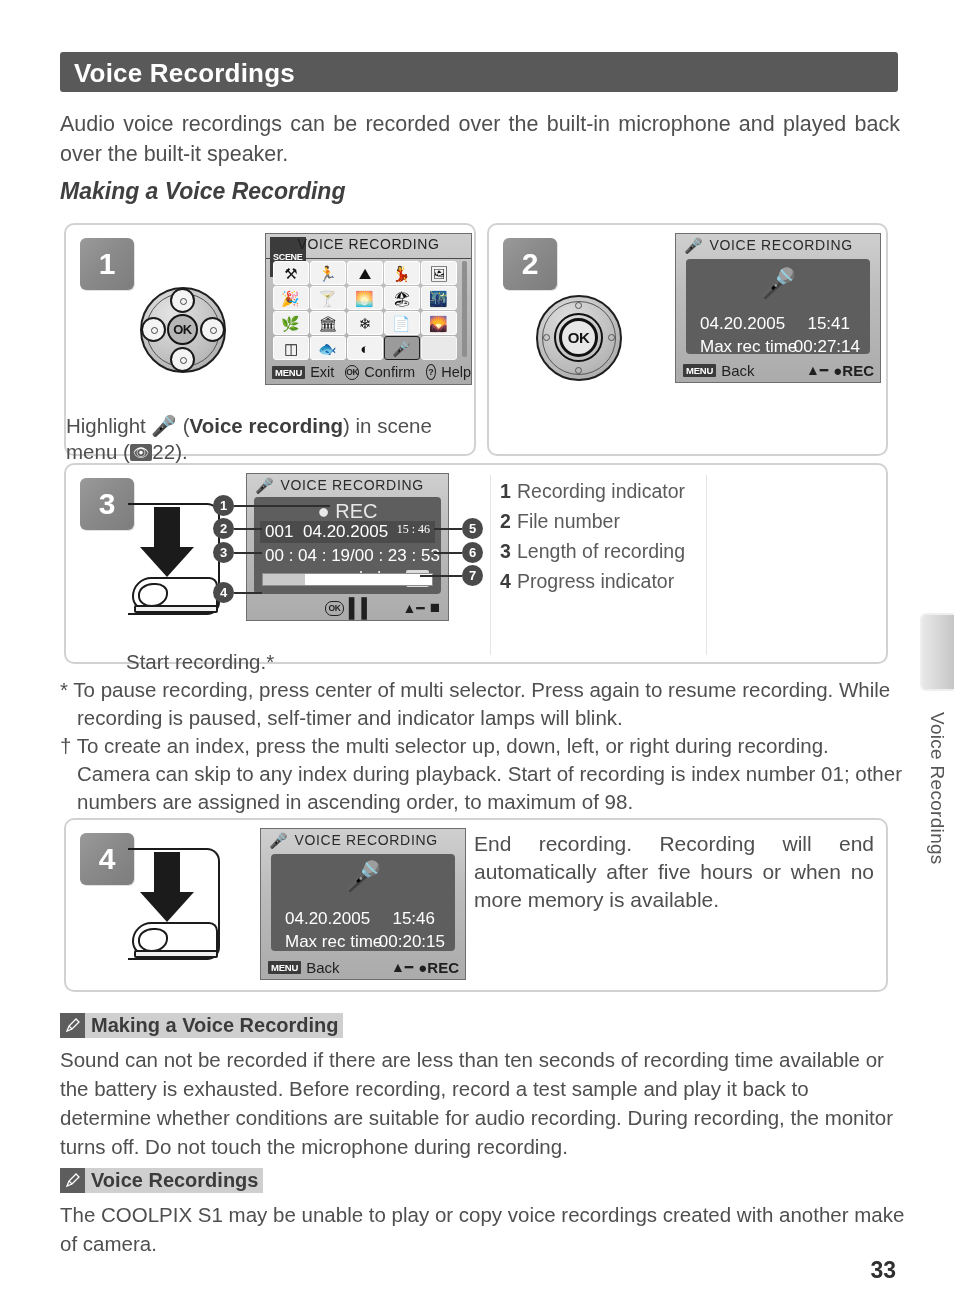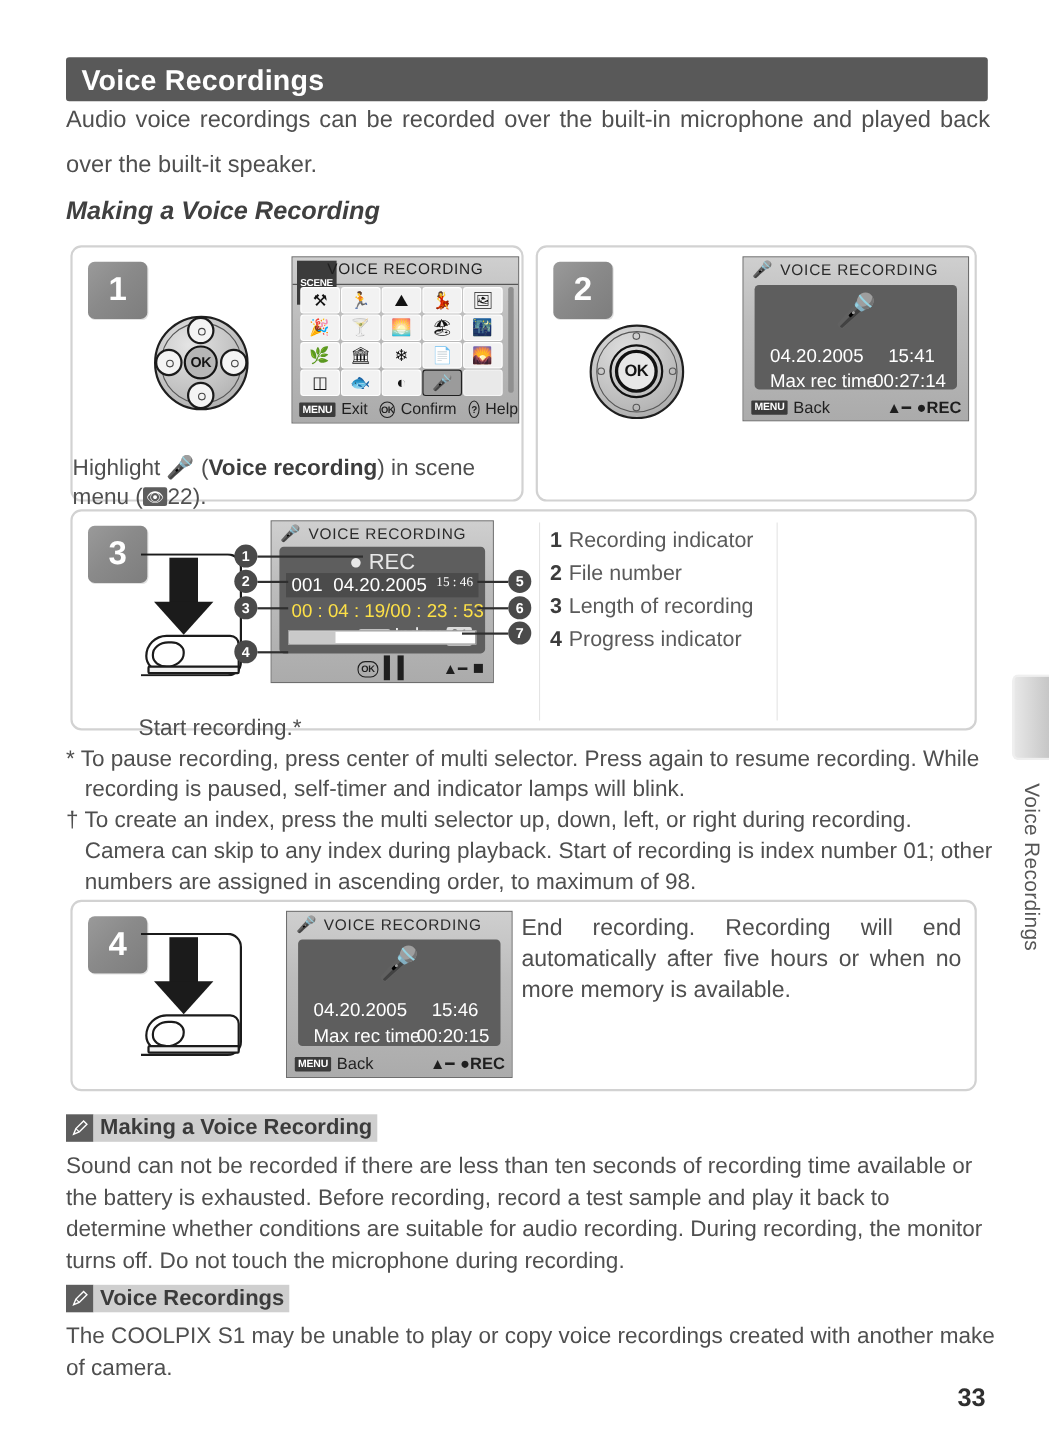--- a/index.html
+++ b/index.html
@@ -15,22 +15,22 @@
   .title-bar{
     position:absolute;left:60px;top:52px;width:838px;height:40px;
     background:#595959;border-radius:3px;
   }
   .title-bar .t{
     position:absolute;left:14px;top:6px;font-size:26px;font-weight:bold;
     color:#ffffff;letter-spacing:.2px;
   }
 
   .intro{
-    position:absolute;left:60px;top:88px;width:840px;
-    font-size:21.5px;line-height:41px;color:#4f4f4f;
+    position:absolute;left:60px;top:109px;width:840px;
+    font-size:21.5px;line-height:30px;color:#4f4f4f;
     text-align:justify;
   }
   .subhead{
     position:absolute;left:60px;top:178px;font-size:23px;
     font-style:italic;font-weight:bold;color:#404040;
   }
 
   
   .panel{
     position:absolute;border:2px solid #d2d2d2;border-radius:10px;
@@ -391,21 +391,21 @@
         <span class="mic-glyph">🎤</span>
         <span>VOICE RECORDING</span>
       </div>
       <div class="lcd-body" style="left:7px;top:23px;right:7px;bottom:26px;">
         <div style="position:absolute;left:0;right:0;top:3px;text-align:center;font-size:20px;color:#e8e8e8;">● <span>REC</span></div>
         <div style="position:absolute;left:6px;right:6px;top:24px;height:22px;background:#4b4b4b;">
           <span style="position:absolute;left:5px;top:1px;font-size:17px;color:#fff;">001</span>
           <span style="position:absolute;left:43px;top:1px;font-size:17px;color:#fff;">04.20.2005</span>
           <span style="position:absolute;right:5px;top:1px;font-size:12px;color:#fff;font-family:Liberation Serif, serif;">15 : 46</span>
         </div>
-        <div style="position:absolute;left:11px;top:49px;font-size:17px;color:#fde047;">00 : 04 : 19/00 : 23 : 53</div>
+        <div style="position:absolute;left:11px;top:49px;font-size:17px;color:#ffffff;">00 : 04 : 19/00 : 23 : 53</div>
         <div style="position:absolute;right:12px;top:72px;font-size:16px;color:#fff;display:flex;align-items:center;gap:4px;">
           <span style="background:#e4e4e4;color:#1d1d1d;font-size:10px;padding:0 3px;border-radius:2px;">◀◆▶</span>
           <span>Index:</span>
           <span style="background:#dcdcdc;color:#101010;padding:0 3px;border-radius:2px;font-size:15px;">01</span>
         </div>
         <div style="position:absolute;left:8px;right:8px;bottom:8px;height:13px;border:1px solid #8d8d8d;background:#ffffff;box-sizing:border-box;">
           <div id="progressFill" style="height:100%;background:#c9c9c9;width:25%;"></div>
         </div>
       </div>
       <div class="lcd-bottom">

